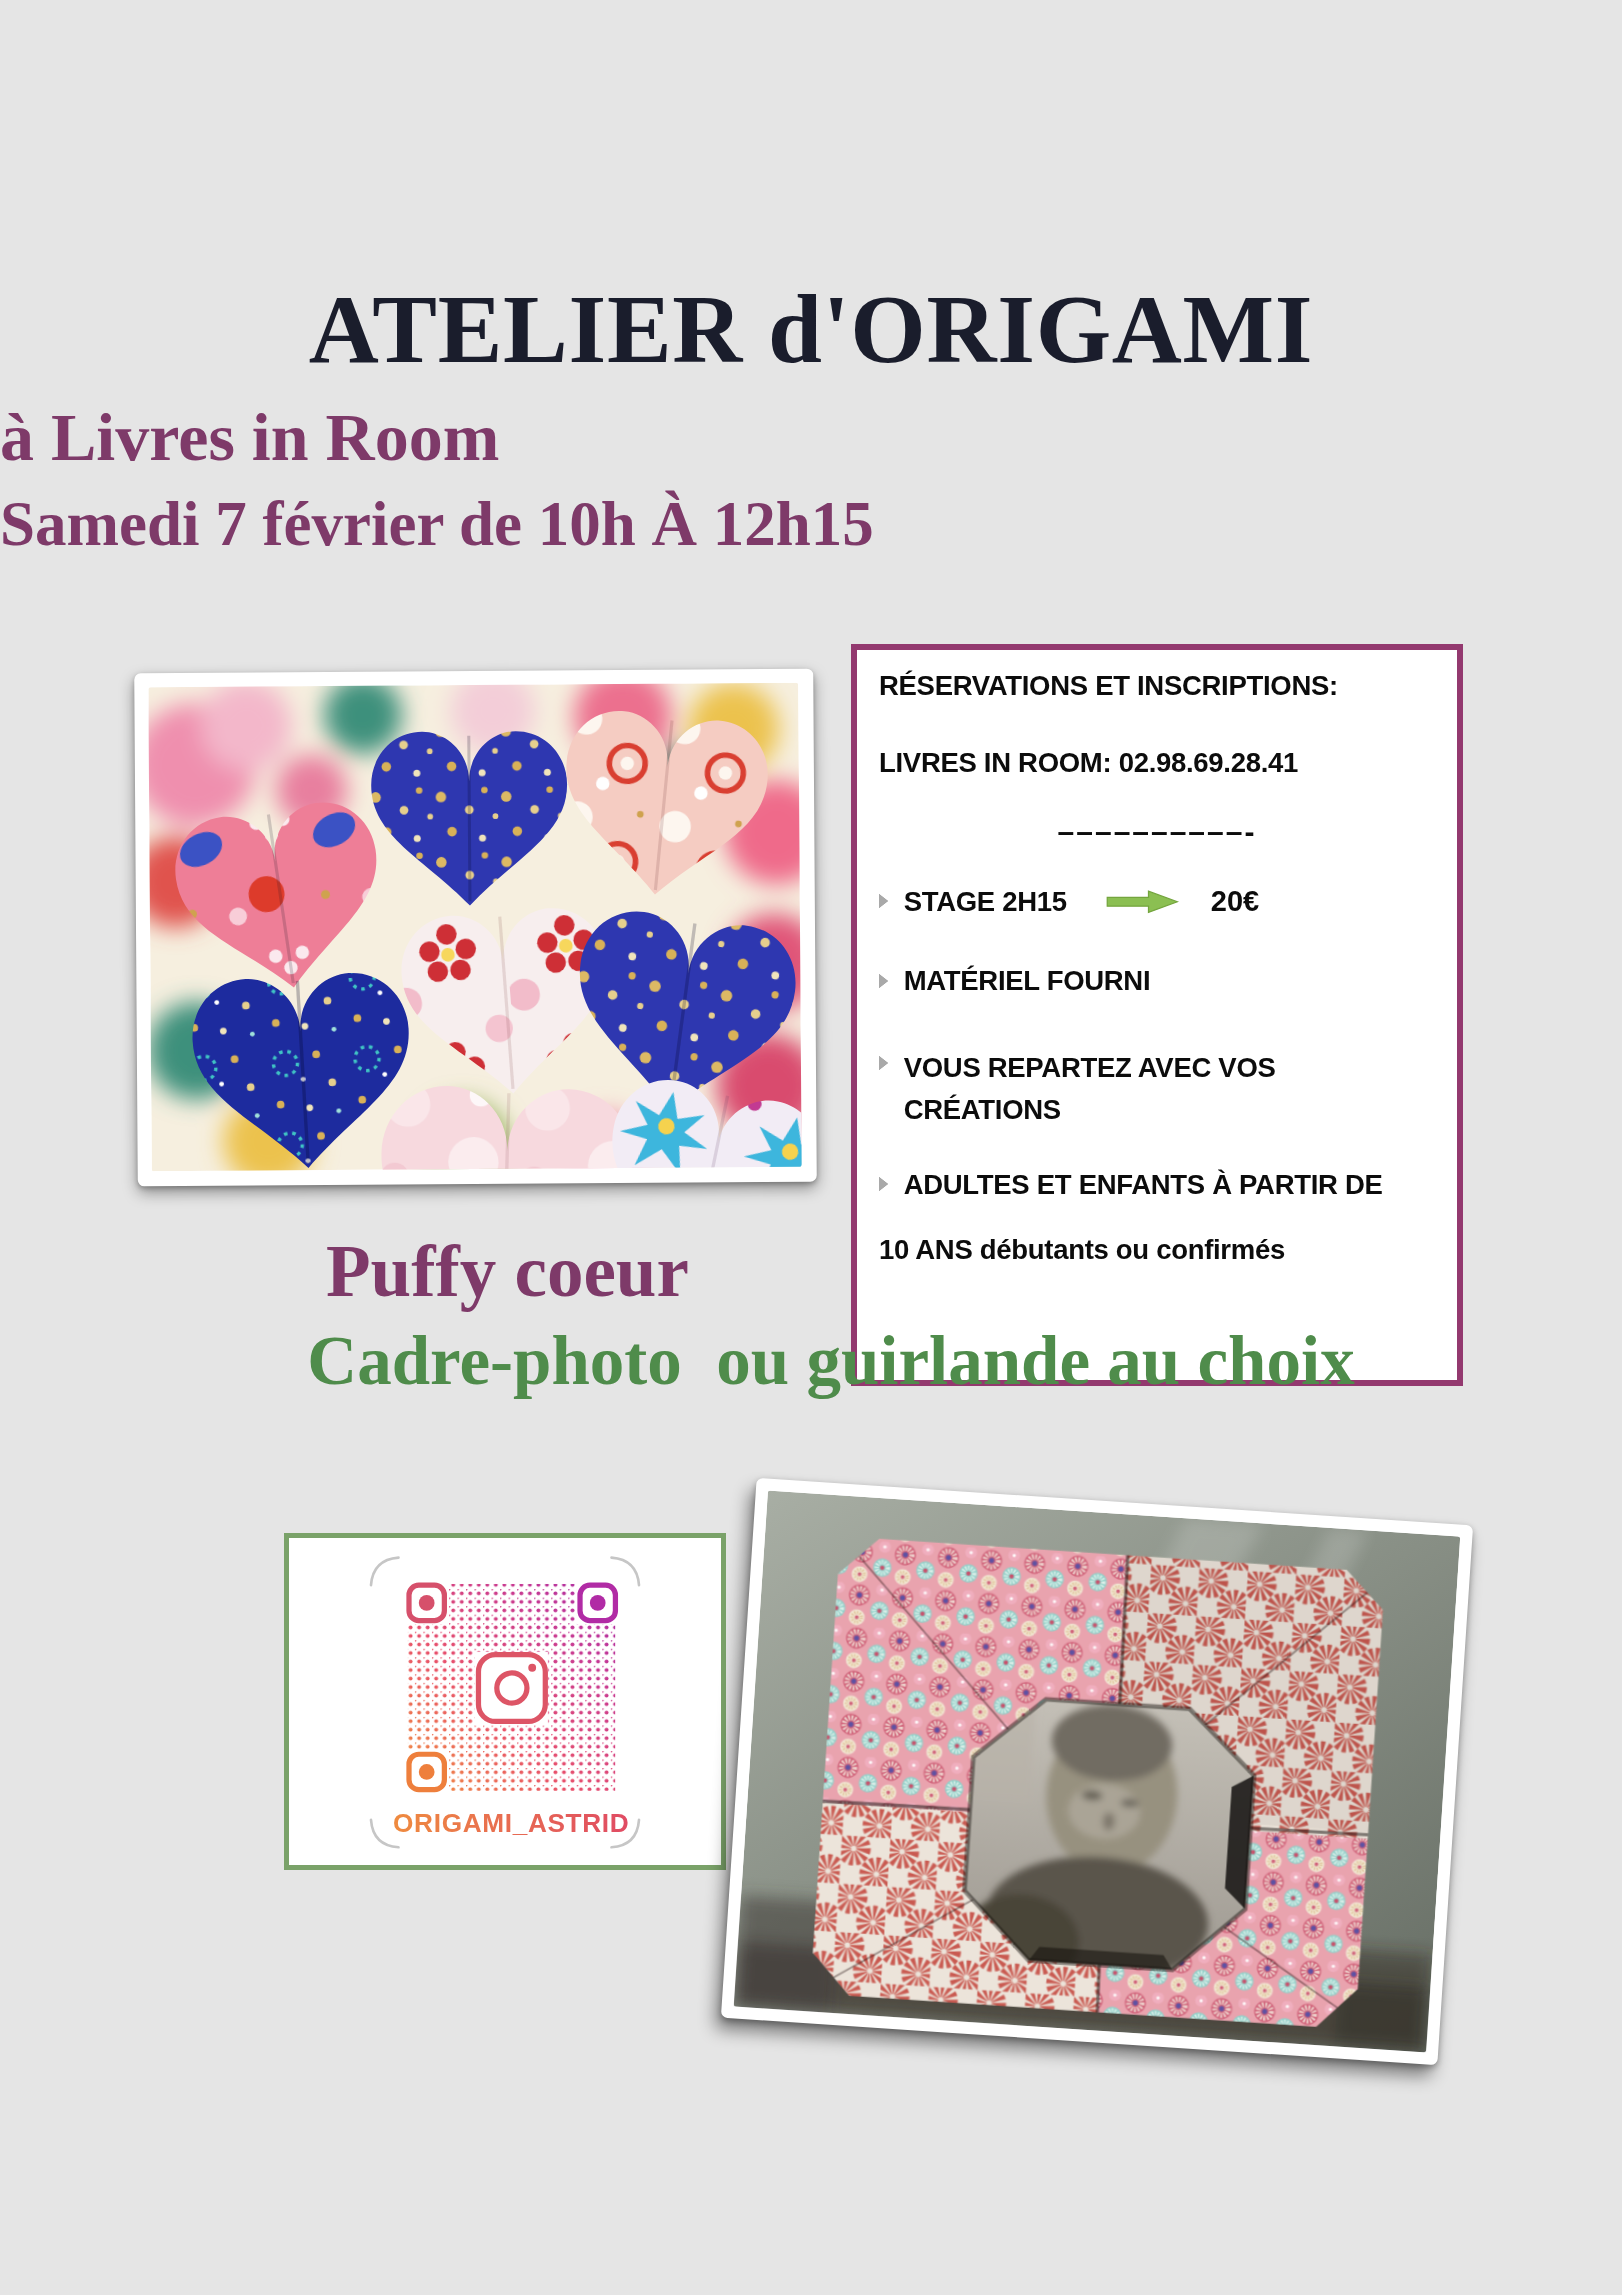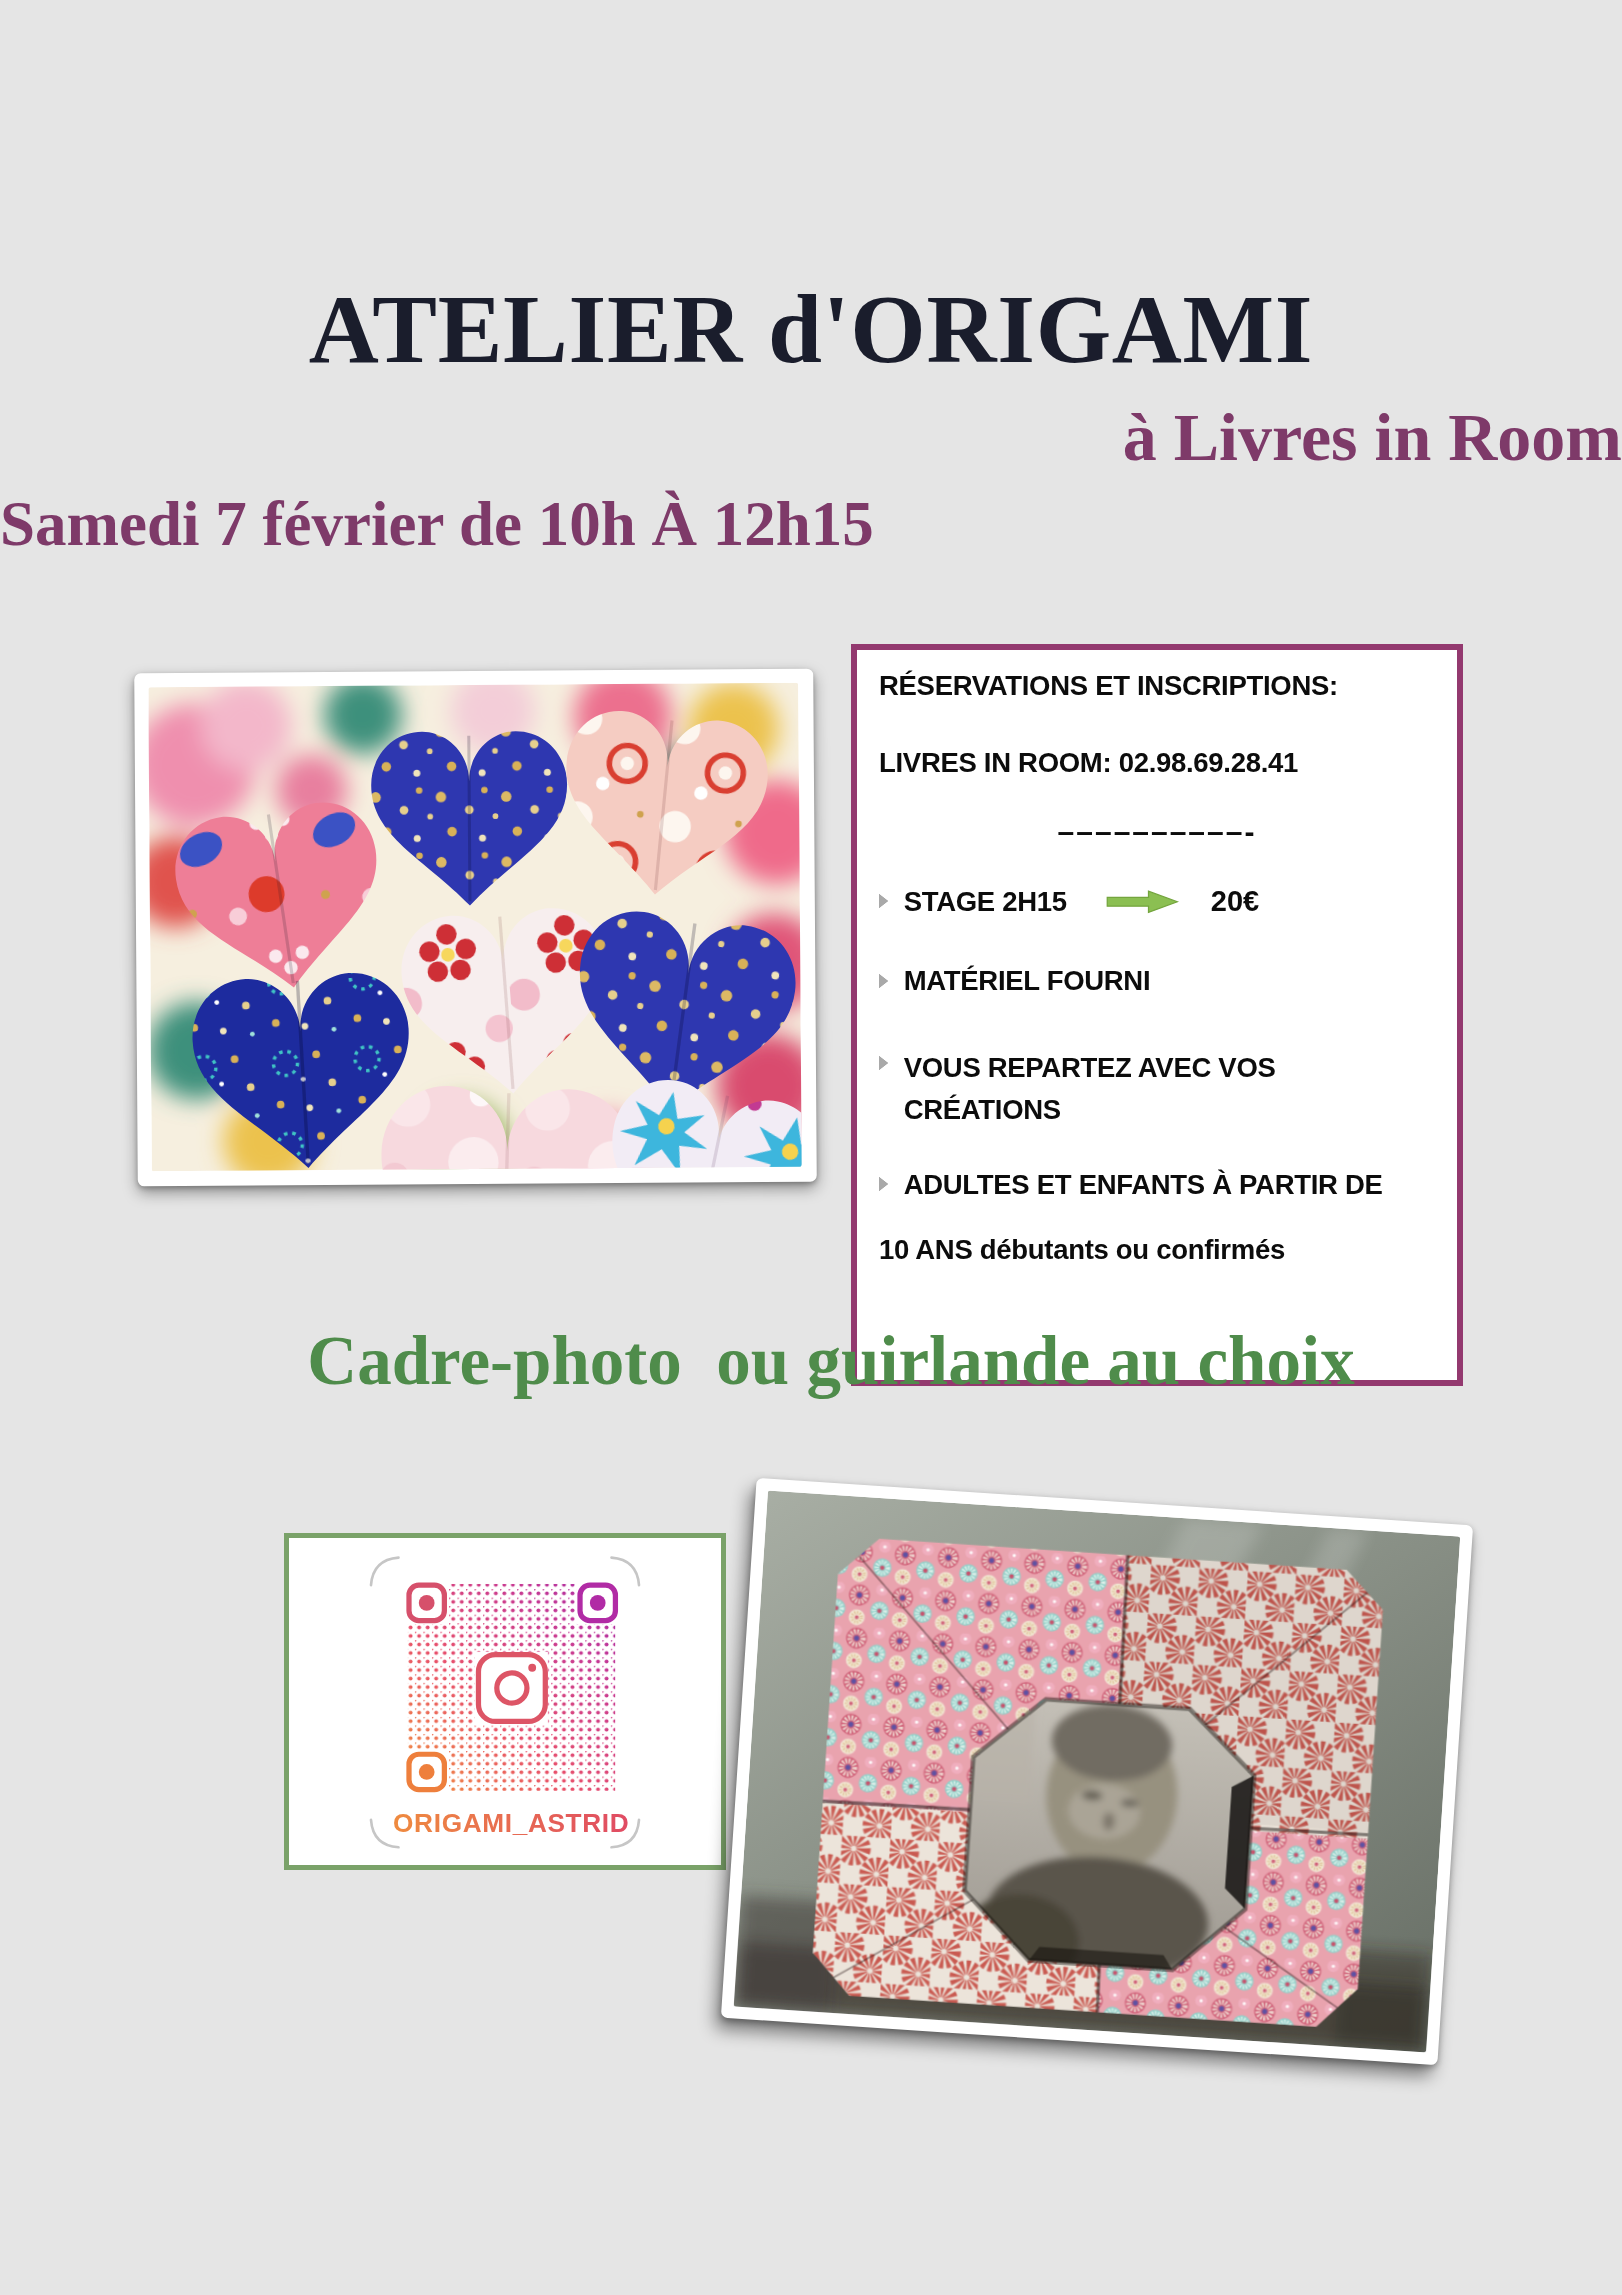--- a/index.html
+++ b/index.html
@@ -2,21 +2,21 @@
 <html style="--ink: #1a1d2c; --plum: #7e3a69; --green: #4f8c4b; --boxBorder: #93396f; --qrBorder: #7aa269; --bulletGray: #a9a9a9; --arrowGreen: #8bbf52; --textBlack: #0c0c0c;font-size:10.5px"><head>
 <meta charset="utf-8">
 <style>
   html,body{margin:0;padding:0;background:#ffffff;}
   .poster{position:relative;width:1622px;height:2295px;background:#e5e5e5;overflow:hidden;
           font-family:"Liberation Sans",sans-serif;}
   .serif{font-family:"Liberation Serif","DejaVu Serif",serif;font-weight:bold;}
 
   .title{position:absolute;top:274px;left:0;width:100%;text-align:center;
          font-size:97px;letter-spacing:0.7px;color:var(--ink,#1a1d2c);margin:0;}
-  .subtitle{position:absolute;top:398px;left:0;width:100%;text-align:right;
+  .subtitle{position:absolute;top:398px;left:0;width:100%;text-align:left;
          font-size:68px;color:var(--plum,#7e3a69);margin:0;}
   .dateline{position:absolute;top:488px;left:0;width:100%;
          font-size:63px;color:var(--plum,#7e3a69);margin:0;}
 
   .photo{position:absolute;background:#fff;border-radius:6.5px;}
   .photo svg{display:block;border-radius:2.6px;}
   .photo-left{left:136px;top:671px;padding:14.4px;transform:rotate(-0.4deg);
       box-shadow:0 6.5px 14.4px rgba(0,0,0,.38),0 2px 5.2px rgba(0,0,0,.25);}
   .photo-right{left:738px;top:1501px;padding:11.8px;transform:rotate(3.8deg);
       box-shadow:-5.2px 11.8px 17px rgba(0,0,0,.45),0 2.6px 6.5px rgba(0,0,0,.3);}
@@ -215,20 +215,21 @@
     </div>
 
     <div class="ib-bullet" style="margin-top:34px;">
       <span class="tri"></span>
       <span class="ib-label">ADULTES ET ENFANTS À PARTIR DE</span>
     </div>
 
     <div class="ib-footer">10 ANS débutants ou confirmés</div>
   </div>
 
+  <div class="caption-purple serif">Puffy coeur</div>
   <div class="caption-green serif">Cadre-photo  ou guirlande au choix</div>
 
   <div class="qr-card">
     <svg viewBox="0 0 561 499">
       <defs>
         <linearGradient id="igd" x1="0" y1="1" x2="1" y2="0">
           <stop offset="0" stop-color="#f2953f"></stop>
             <stop offset=".4" stop-color="#e8506b"></stop>
           <stop offset=".75" stop-color="#c83a92"></stop>
             <stop offset="1" stop-color="#a62ba8"></stop>

